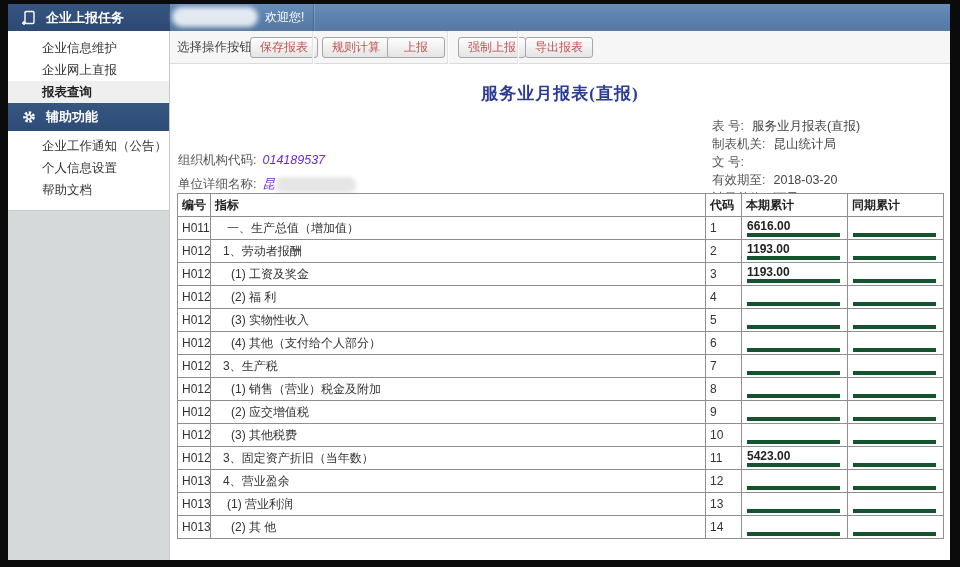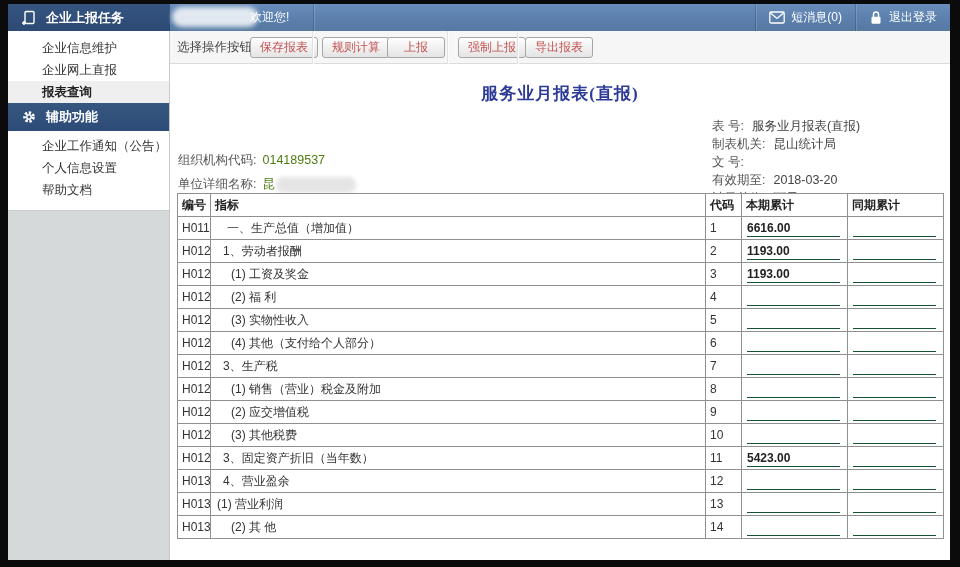--- a/index.html
+++ b/index.html
@@ -8,21 +8,21 @@
   #screen { position:absolute; left:8px; top:4px; right:10px; bottom:7px; background:#fff; overflow:hidden; display:flex; flex-direction:column; }
 
   
   .top-row { height:27px; display:flex; flex:0 0 27px; }
   .brand { width:162px; flex:0 0 162px; background:linear-gradient(180deg,#35547f,#2c4a74); color:#fff;
            display:flex; align-items:center; gap:9px; padding-left:13px; font-size:13px; font-weight:bold; }
   .topbar { flex:1; position:relative; background:linear-gradient(180deg,#698dba 0%,#5b80ae 55%,#55799f 100%);
             color:#fff; font-size:12px; }
   .blur-user { position:absolute; left:2px; top:3px; width:86px; height:20px; border-radius:10px;
                background:rgba(255,255,255,.82); filter:blur(2.5px); }
-  .welcome { position:absolute; left:80px; top:0; line-height:27px; }
+  .welcome { position:absolute; left:95px; top:0; line-height:27px; }
   .tb-vsep { position:absolute; left:143px; top:0; width:1px; height:27px; background:rgba(0,0,0,.18); box-shadow:1px 0 0 rgba(255,255,255,.18); }
   .topbar-right { position:absolute; right:0; top:0; height:27px; display:flex; align-items:stretch; }
   .tb-item { display:flex; align-items:center; gap:6px; padding:0 13px; cursor:pointer; border-left:1px solid rgba(0,0,0,.18); box-shadow:inset 1px 0 0 rgba(255,255,255,.15); }
   .tb-item svg { display:block; }
 
   
   .body-row { flex:1; display:flex; min-height:0; }
   .sidebar { width:162px; flex:0 0 162px; display:flex; flex-direction:column; background:#c4b5fd; border-right:1px solid #c6cacb; }
   .menu-block { background:#fff; padding-top:6px; }
   .menu-block.second { padding-top:4px; padding-bottom:9px; }
@@ -41,34 +41,34 @@
           background:linear-gradient(180deg,#fefefe,#e4e4e4); border:1px solid #a6a6a6; border-radius:3px; cursor:pointer;
           font-family:inherit; white-space:nowrap; }
   .tsep { position:absolute; top:0; width:1px; height:33px; background:#e2e2e2; box-shadow:1px 0 0 #fcfcfc; }
 
   
   .content { flex:1; position:relative; background:#fff; overflow:hidden; }
   .report-title { position:absolute; top:18px; left:0; width:100%; text-align:center;
                   font-family:"Liberation Serif","DejaVu Serif",serif; font-weight:bold; font-size:17px;
                   letter-spacing:1px; color:var(--title-color,#2b3a97); }
   .left-meta { position:absolute; left:8px; top:84px; font-size:12.5px; color:#555; line-height:24px; }
-  .left-meta .val { color:#4d7c0f; margin-left:6px; }
+  .left-meta .val { color:#6d28d9; margin-left:6px;font-style:italic; }
   .blur-unit { display:inline-block; vertical-align:middle; width:80px; height:16px; margin-left:1px; border-radius:7px;
                background:rgba(228,228,228,.95); filter:blur(2px); }
   .right-meta { position:absolute; left:542px; top:53px; font-size:12.5px; color:#555; line-height:18px; }
   .meta-line .val { margin-left:8px; color:#444; }
 
   
   table.report { position:absolute; left:7px; top:129px; width:766px; border-collapse:collapse; table-layout:fixed; font-size:12px; }
   table.report th, table.report td { border:1px solid #8f8f8f; padding:0 4px; overflow:hidden; white-space:nowrap; }
   table.report th { height:23px; text-align:left; color:#222; font-weight:bold; background:#fff; }
   table.report td { height:23px; color:#333; }
   td.cell-id { color:var(--link-color,#3a6fb5); cursor:pointer; }
   td.cell-value { padding:0 3px; }
-  .cell-input { width:calc(100% - 4px); height:17px; margin:2px 2px 2px 1px; border:none; border-bottom:1px solid #14532d;
+  .cell-input { width:calc(100% - 4px); height:17px; margin:2px 2px 2px 1px; border:none; border-bottom:4px solid #14532d;
                 background:transparent; font-family:inherit; font-size:12px; font-weight:bold; color:#222; outline:none; }
 </style>
 </head>
 <body>
 
 <div id="frame">
   <div id="screen">
 
     <div class="top-row">
       <div class="brand">
@@ -76,36 +76,20 @@
           <rect x="4" y="1.5" width="9" height="12" rx="1.2" fill="none" stroke="#fff" stroke-width="1.4"></rect>
           <line x1="3" y1="11" x2="3" y2="15" stroke="#fff" stroke-width="1.6"></line>
           <line x1="1" y1="13" x2="5" y2="13" stroke="#fff" stroke-width="1.6"></line>
         </svg>
         <span>企业上报任务</span>
       </div>
       <div class="topbar">
         <div class="blur-user"></div>
         <span class="welcome">欢迎您!</span>
         <div class="tb-vsep"></div>
-        <div class="topbar-right">
-          <div class="tb-item">
-            <svg width="16" height="13" viewBox="0 0 16 13">
-              <rect x="0.8" y="1" width="14.4" height="11" rx="1.2" fill="none" stroke="#fff" stroke-width="1.3"></rect>
-              <polyline points="1.5,2 8,7.4 14.5,2" fill="none" stroke="#fff" stroke-width="1.3"></polyline>
-            </svg>
-            <span>短消息(0)</span>
-          </div>
-          <div class="tb-item">
-            <svg width="14" height="15" viewBox="0 0 14 15">
-              <path d="M4.5 7 V4.6 a2.5 2.5 0 0 1 5 0 V7" fill="none" stroke="#fff" stroke-width="1.5"></path>
-              <rect x="2.5" y="6.8" width="9" height="7" rx="1" fill="#fff"></rect>
-            </svg>
-            <span>退出登录</span>
-          </div>
-        </div>
       </div>
     </div>
 
     <div class="body-row">
 
       <div class="sidebar">
         <div class="menu-block" id="menu-items-0">
             <div class="menu-item">企业信息维护</div>
             <div class="menu-item">企业网上直报</div>
             <div class="menu-item selected">报表查询</div>
@@ -266,21 +250,21 @@
   </tr>
                 <tr>
     <td class="cell-id">H0130</td>
     <td class="cell-ind" style="padding-left: 12px;">4、营业盈余</td>
     <td class="cell-code">12</td>
     <td class="cell-value"><input class="cell-input" readonly="" value="" style=""></td>
     <td class="cell-value"><input class="cell-input" readonly="" value="" style=""></td>
   </tr>
                 <tr>
     <td class="cell-id">H0131</td>
-    <td class="cell-ind" style="padding-left: 6px; margin-left: 42px;">(1) 营业利润</td>
+    <td class="cell-ind" style="padding-left: 16px; margin-left: 42px;">(1) 营业利润</td>
     <td class="cell-code">13</td>
     <td class="cell-value"><input class="cell-input" readonly="" value="" style=""></td>
     <td class="cell-value"><input class="cell-input" readonly="" value="" style=""></td>
   </tr>
                 <tr>
     <td class="cell-id">H0132</td>
     <td class="cell-ind" style="padding-left: 20px;">(2) 其 他</td>
     <td class="cell-code">14</td>
     <td class="cell-value"><input class="cell-input" readonly="" value="" style=""></td>
     <td class="cell-value"><input class="cell-input" readonly="" value="" style=""></td>

